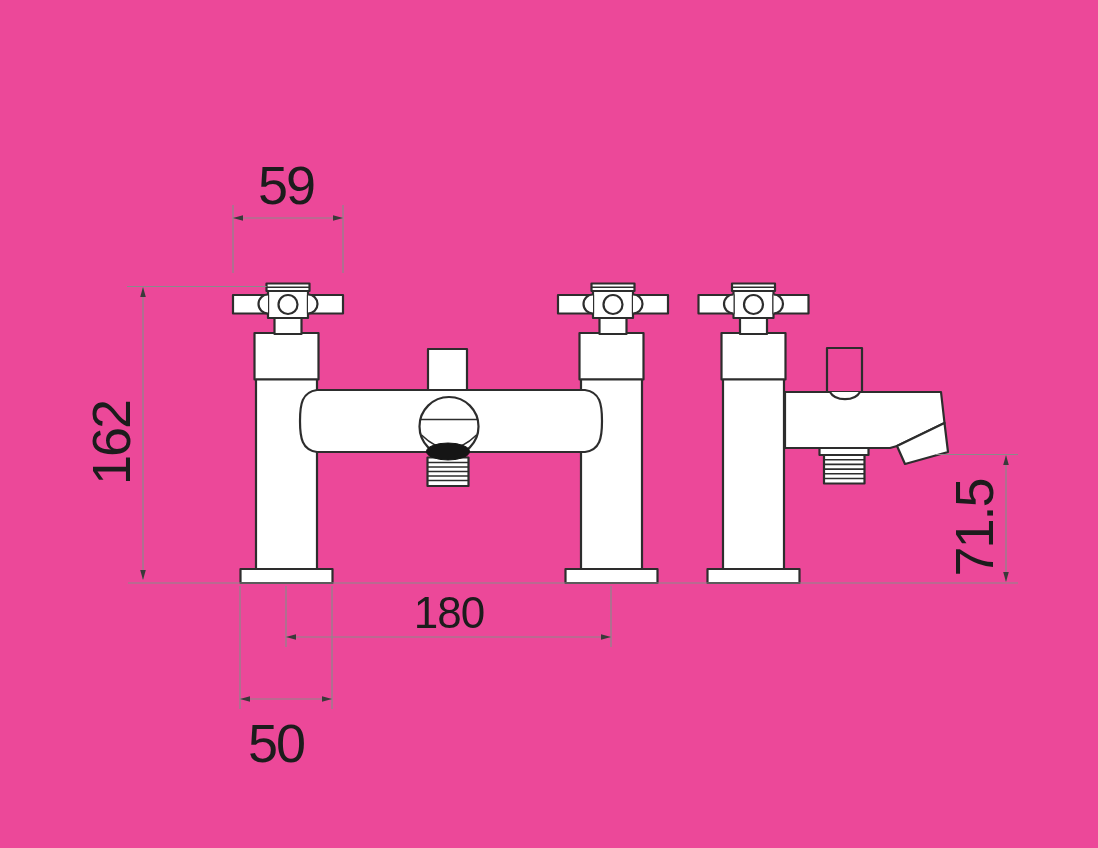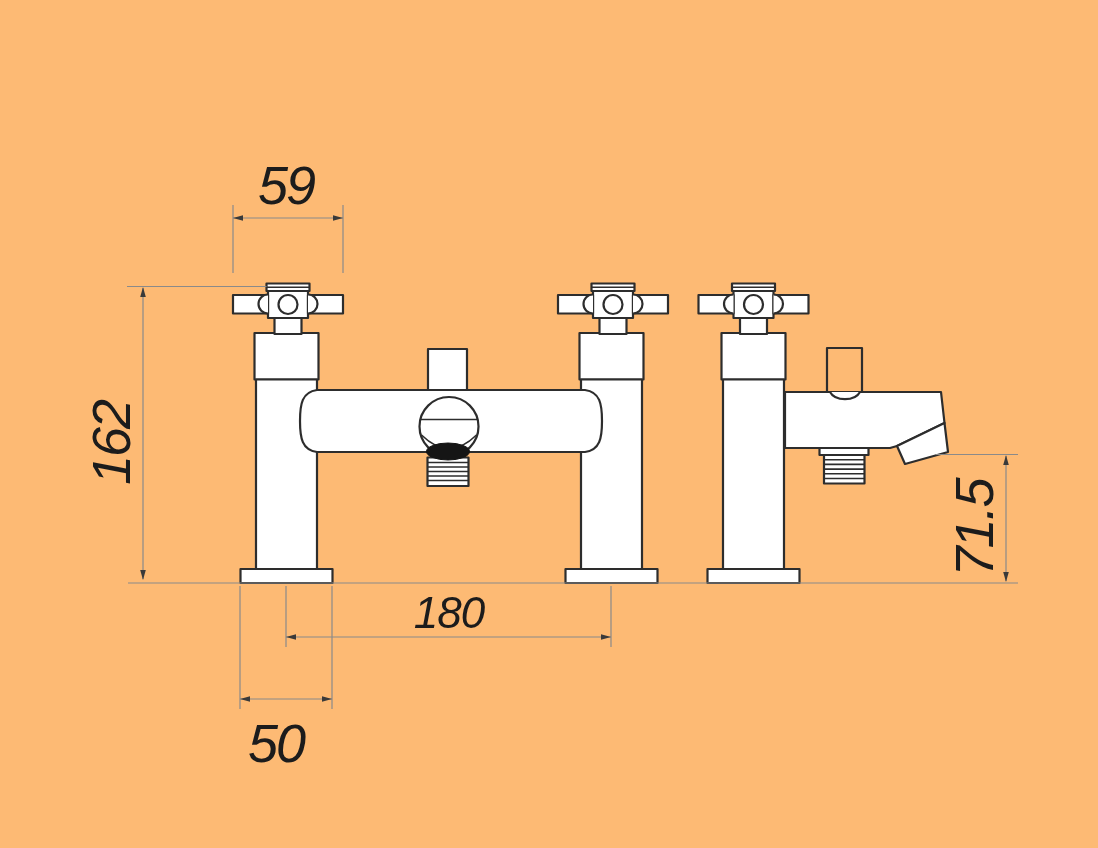--- a/index.html
+++ b/index.html
@@ -1,16 +1,16 @@
 <!DOCTYPE html>
 <html><head>
 <meta charset="utf-8">
 <style>
   html,body{margin:0;padding:0;background:#ffffff;}
-  .stage{width:1098px;height:848px;background:#fdba74;position:relative;overflow:hidden;font-style:italic;}
+  .stage{width:1098px;height:848px;background:#ec4899;position:relative;overflow:hidden;}
   svg{display:block;}
   .obj{fill:none;stroke:#2d2d2d;stroke-width:2.2;stroke-linejoin:round;stroke-linecap:round;}
   .objf{fill:#ffffff;stroke:#2d2d2d;stroke-width:2.2;stroke-linejoin:round;}
   .thin{fill:none;stroke:#2d2d2d;stroke-width:1.6;}
   .dim{fill:none;stroke:#8a8a8a;stroke-width:1.2;}
   .arrow{fill:#3a3a3a;stroke:none;}
   .dimtxt{font-family:"Liberation Sans",sans-serif;font-size:54px;letter-spacing:-2px;fill:#1c1c1c;}
   .dimtxt-sm{font-family:"Liberation Sans",sans-serif;font-size:44px;letter-spacing:-1px;fill:#1c1c1c;}
   .blackfill{fill:#151515;stroke:#151515;}
 </style>

